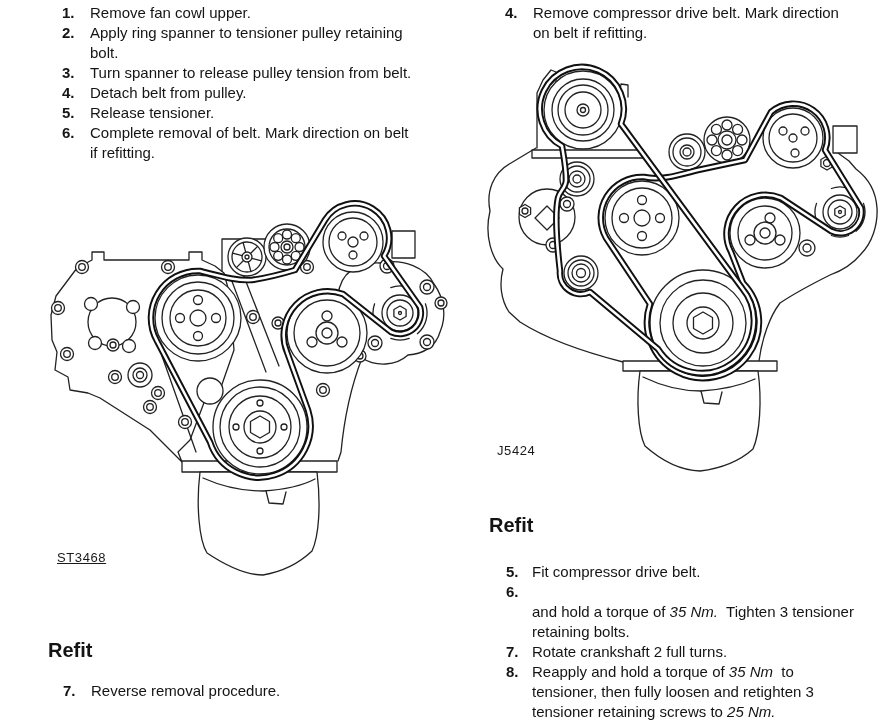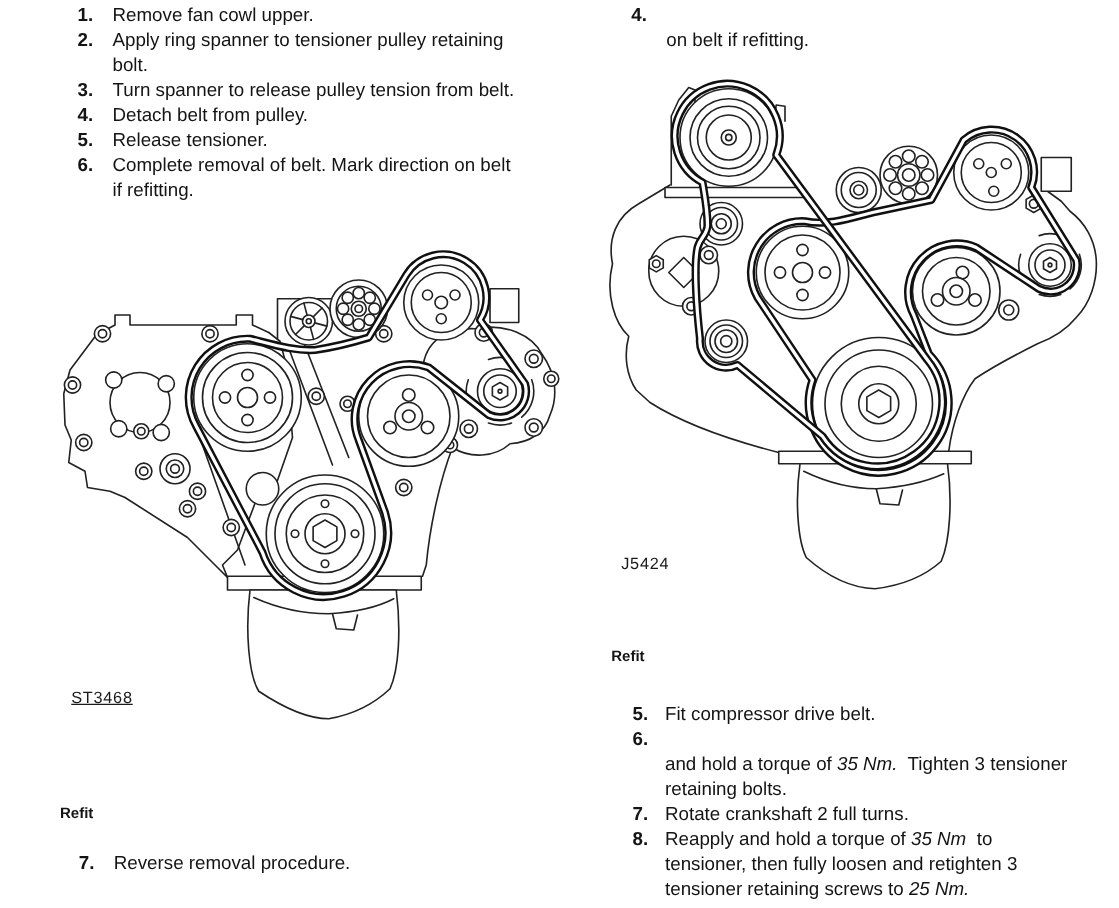--- a/index.html
+++ b/index.html
@@ -3,21 +3,21 @@
 <meta charset="utf-8">
 <style>
   html,body{margin:0;padding:0;background:#fff;}
   .page{position:relative;width:895px;height:726px;background:#ffffff;overflow:hidden;
         font-family:"Liberation Sans", sans-serif;color:#141414;}
   .steps{position:absolute;list-style:none;margin:0;padding:0;font-size:15px;line-height:20px;white-space:nowrap;}
   .steps li{position:relative;padding-left:28px;}
   .steps.indent26 li{padding-left:26px;}
   .num{position:absolute;left:0;top:0;font-weight:bold;}
   .em{font-weight:normal;font-style:italic;}
-  .refit{position:absolute;font-weight:bold;font-size:12px;line-height:18px;}
+  .refit{position:absolute;font-weight:bold;font-size:20px;line-height:18px;}
   .fig-label{position:absolute;font-size:13px;letter-spacing:0.6px;color:#1a1a1a;}
   svg{position:absolute;}
   .ln{fill:none;stroke:#222;stroke-width:1.3px;stroke-linejoin:round;stroke-linecap:round;}
   .wh{fill:#ffffff;stroke:#222;stroke-width:1.3px;stroke-linejoin:round;}
   .belt-outer{fill:none;stroke:#101010;stroke-width:6.5px;stroke-linejoin:round;}
   .belt-inner{fill:none;stroke:#ffffff;stroke-width:2.6px;stroke-linejoin:round;}
 </style>
 </head>
 <body>
 
@@ -26,21 +26,21 @@
   <ol class="steps" style="left:62px;top:3px;width:400px;">
     <li><span class="num">1.</span><span><span>Remove fan cowl upper.</span></span></li>
     <li><span class="num">2.</span><span><span>Apply ring spanner to tensioner pulley retaining</span><br><span>bolt.</span></span></li>
     <li><span class="num">3.</span><span><span>Turn spanner to release pulley tension from belt.</span></span></li>
     <li><span class="num">4.</span><span><span>Detach belt from pulley.</span></span></li>
     <li><span class="num">5.</span><span><span>Release tensioner.</span></span></li>
     <li><span class="num">6.</span><span><span>Complete removal of belt. Mark direction on belt</span><br><span>if refitting.</span></span></li>
   </ol>
 
   <ol class="steps" style="left:505px;top:3px;width:386px;">
-    <li><span class="num">4.</span><span><br><span>on belt if refitting.</span></span></li>
+    <li><span class="num">4.</span><span><span>Remove compressor drive belt. Mark direction</span><br><span>on belt if refitting.</span></span></li>
   </ol>
 
   <svg style="left:30px;top:190px;" width="420" height="398" viewBox="30 190 420 398">
     <g>
       <path class="wh" d="M92,260 L92,252 L104,252 L104,260 L189,260 L189,252 L202,252 L202,260 L215,266 L224,273 L229,292 L234,350 L220,390 L205,400 L190,440 L178,452 L182,462 L150,430 L100,398 L88,393 L70,390 L68,377 L55,370 L57,352 L52,340 L51,315 L56,296 L77,268 Z"></path>
       <path class="ln" d="M222,271 L222,239 L302,239 L302,268"></path>
       <rect class="wh" x="392" y="231" width="23" height="27"></rect>
       <path class="wh" d="M338,296 C340,272 358,262 380,263 C404,258 426,268 434,284 C444,298 447,316 440,332 C436,346 424,354 408,355 C396,366 376,367 362,358 C348,352 340,338 340,322 C336,314 336,304 338,296 Z"></path>
       <path class="ln" d="M362,358 C352,384 344,420 341,452 L338,461"></path>
       <path class="ln" d="M230,276 L266,372 M243,274 L279,366 M162,356 L196,452"></path>

